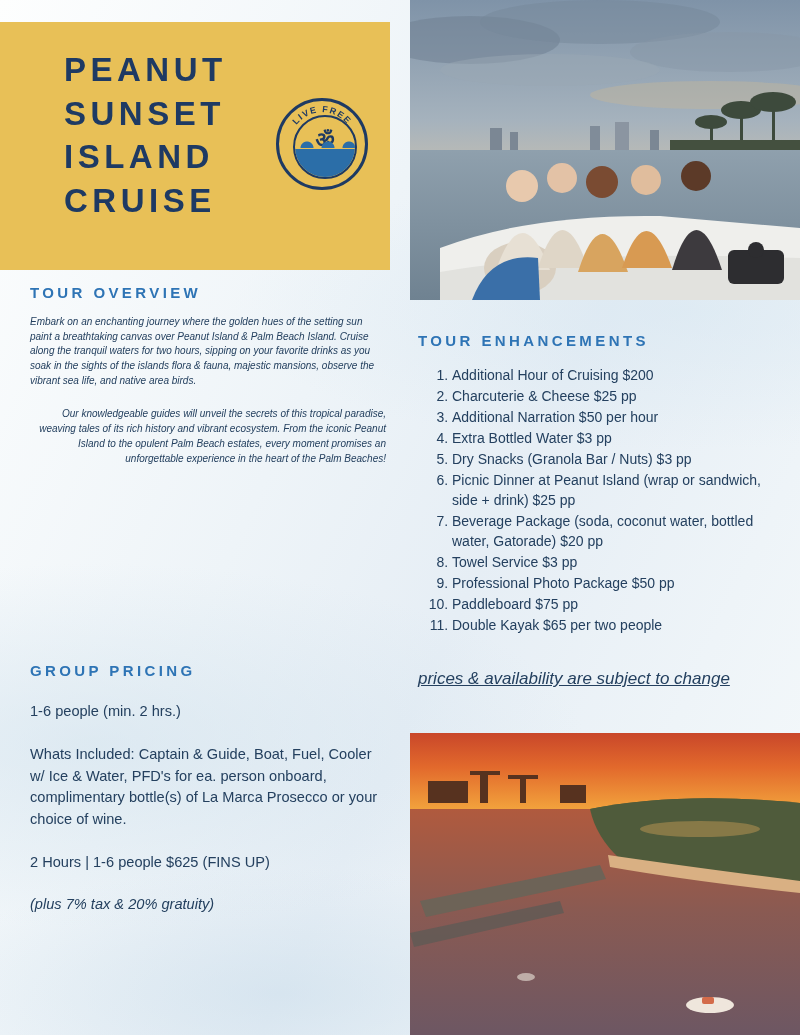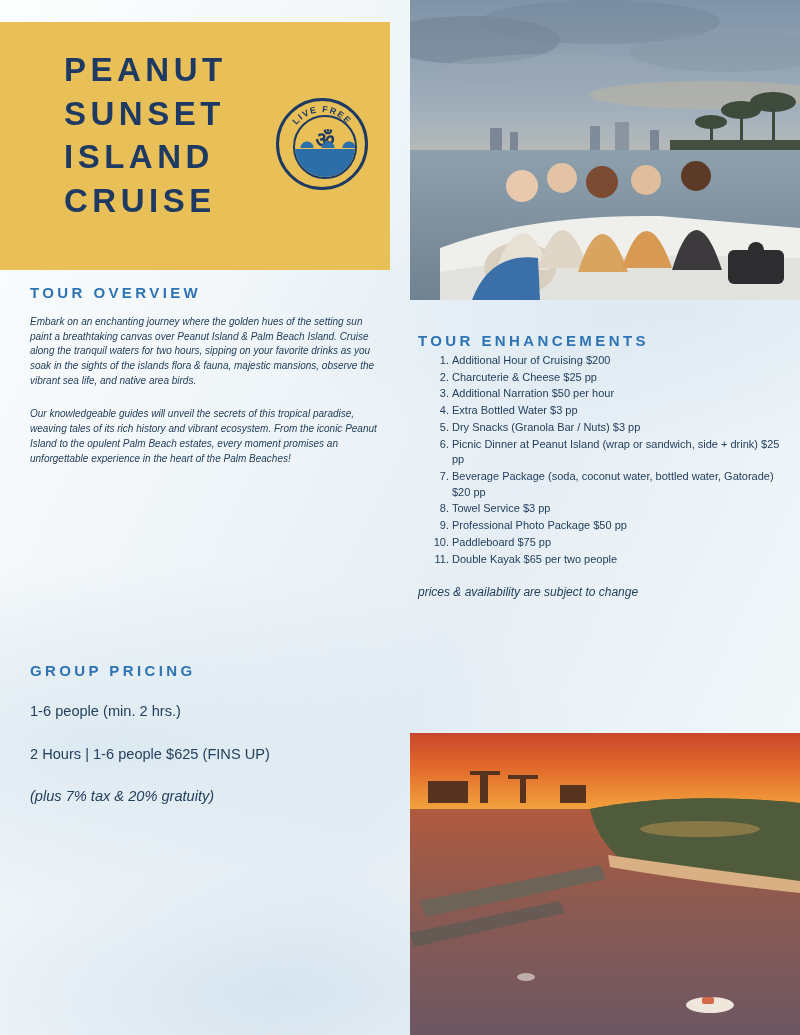--- a/index.html
+++ b/index.html
@@ -105,42 +105,43 @@
   .left-col {
     position: absolute; left: 30px; top: 284px; width: 356px;
   }
   .body-text {
     color: #24405f;
     font-size: 10px;
     line-height: 1.47;
     margin-top: 14px;
     font-style: italic;
   }
-  .body-text.p2 { margin-top: 19px; }
+  .body-text.p2 { margin-top: 19px; text-align: right; }
 
   .group-pricing { position: absolute; left: 30px; top: 662px; width: 360px; }
   .gp-line { color:#24405f; font-size: 14.6px; line-height:1.47; margin-top: 22px;}
   .gp-line.tight { margin-top: 20px; }
   .gp-italic { font-style: italic; }
 
   
   .right-col { position: absolute; left: 418px; top: 332px; width: 368px; }
   .enh-list {
-    margin-top: 4px;
+    margin-top: 16px;
     padding-left: 34px;
     color: #24405f;
-    font-size: 11px;
+    font-size: 14px;
     line-height: 1.43;
   }
   .enh-list li { margin-bottom: 1px; }
   .note {
-    margin-top: 18px;
+    margin-top: 34px;
     font-style: italic;
     color:#24405f;
-    font-size: 12px;
+    font-size: 17px;
+    text-decoration: underline;
   }
 </style>
 </head>
 <body>
 
 <div class="page">
   <div class="content">
 
     <div class="header-band"></div>
 
@@ -236,20 +237,21 @@
 
     <div class="left-col">
       <div class="sec-head">TOUR OVERVIEW</div>
       <p class="body-text">Embark on an enchanting journey where the golden hues of the setting sun paint a breathtaking canvas over Peanut Island &amp; Palm Beach Island. Cruise along the tranquil waters for two hours, sipping on your favorite drinks as you soak in the sights of the islands flora &amp; fauna, majestic mansions, observe the vibrant sea life, and native area birds.</p>
       <p class="body-text p2">Our knowledgeable guides will unveil the secrets of this tropical paradise, weaving tales of its rich history and vibrant ecosystem. From the iconic Peanut Island to the opulent Palm Beach estates, every moment promises an unforgettable experience in the heart of the Palm Beaches!</p>
     </div>
 
     <div class="group-pricing">
       <div class="sec-head">GROUP PRICING</div>
       <p class="gp-line">1-6 people (min. 2 hrs.)</p>
+      <p class="gp-line">Whats Included: Captain &amp; Guide, Boat, Fuel, Cooler w/ Ice &amp; Water, PFD's for ea. person onboard, complimentary bottle(s) of La Marca Prosecco or your choice of wine.</p>
       <p class="gp-line">2 Hours | 1-6 people $625 (FINS UP)</p>
       <p class="gp-line gp-italic tight">(plus 7% tax &amp; 20% gratuity)</p>
     </div>
 
     <div class="right-col">
       <div class="sec-head">TOUR ENHANCEMENTS</div>
       <ol class="enh-list">
         <li>Additional Hour of Cruising $200</li>
         <li>Charcuterie &amp; Cheese $25 pp</li>
         <li>Additional Narration $50 per hour</li>

